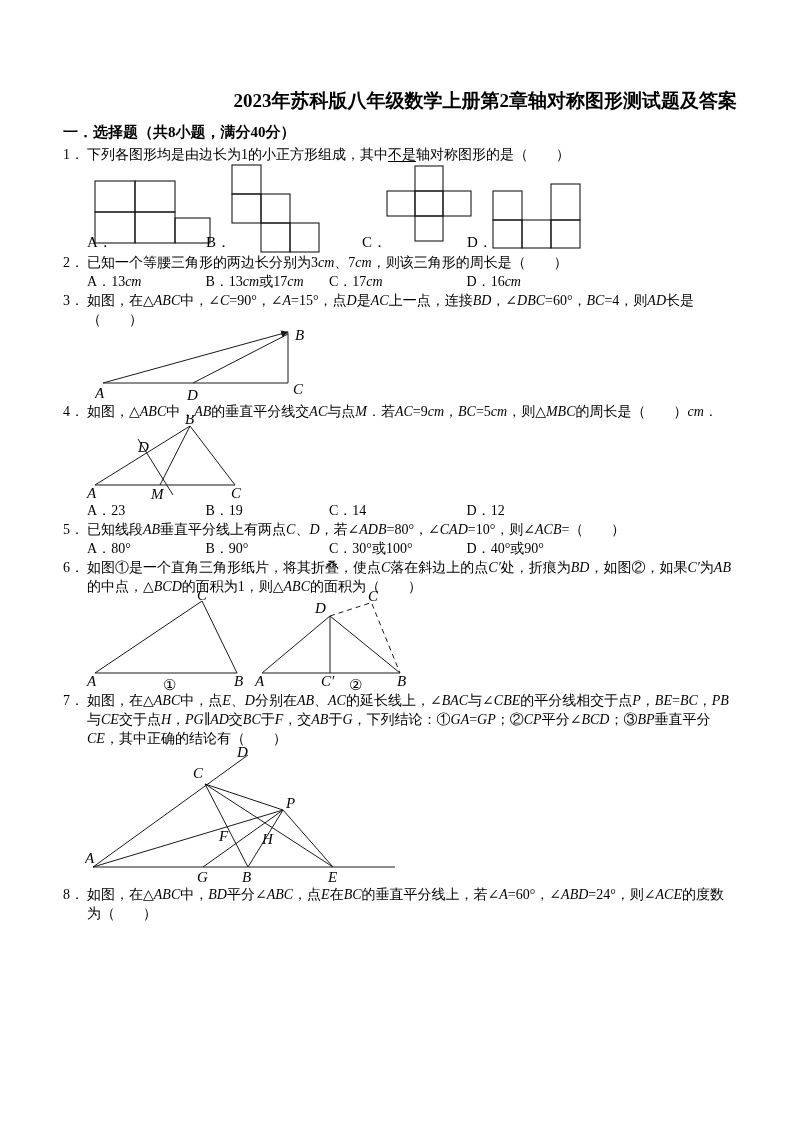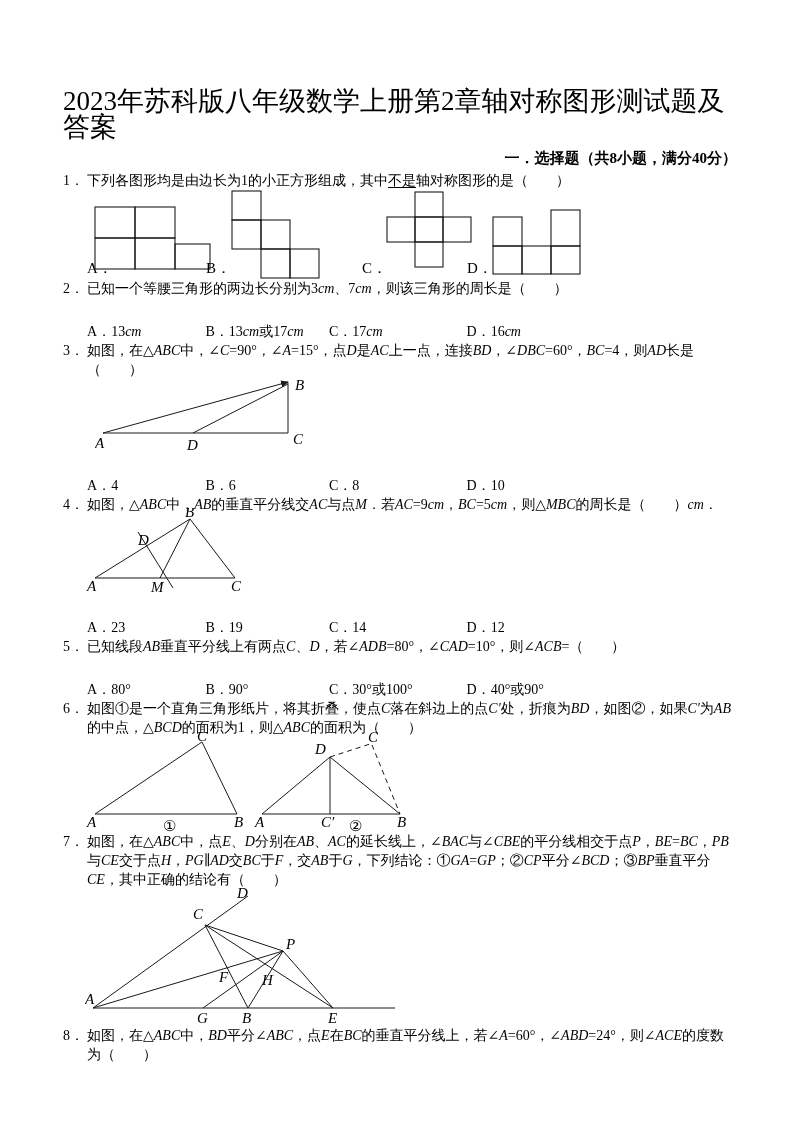--- a/index.html
+++ b/index.html
@@ -9,29 +9,29 @@
     box-sizing:border-box;
     padding:88px 56px 0 63px;
     background:#ffffff;
     color:#000;
     font-family:"Liberation Serif","DejaVu Serif",serif;
     font-size:14px;
     line-height:19px;
     overflow:hidden;
   }
   .title {
-    font-size:27px; font-weight:normal; text-align:left;
+    font-size:19px; font-weight:bold; text-align:right;
     line-height:26px; margin:0 0 9px 0;
   }
-  .section-heading { font-weight:bold; font-size:15px; line-height:19px; margin:0 0 3px 0;text-align:right; }
+  .section-heading { font-weight:bold; font-size:15px; line-height:19px; margin:0 0 3px 0; }
   .q { position:relative; padding-left:24px; margin:0; }
   .q .num { position:absolute; left:0; top:0; }
   .v { font-style:italic; font-family:"Liberation Serif","DejaVu Serif",serif; }
   .ul { text-decoration:underline; text-underline-offset:2px; }
-  .opts { padding-left:24px; white-space:nowrap;margin-top:24px; }
+  .opts { padding-left:24px; white-space:nowrap; }
   .opt { display:inline-block; vertical-align:top; }
   .opt-1 { width:115px; } .opt-2 { width:120px; } .opt-3 { width:134px; } .opt-4 { width:auto; }
   .figwrap { position:relative; }
   .fig1 { margin:-6px 0 0 22px; }
   .fig3 { margin:-3px 0 0 32px; }
   .fig4 { margin:-6px 0 0 22px; }
   .fig6 { margin:-5px 0 0 22px; }
   .fig7 { margin:-3px 0 0 22px; }
   svg { display:block; }
   svg .stroke { stroke:#1a1a1a; stroke-width:1.1; fill:none; }
@@ -121,26 +121,20 @@
         <line class="stroke-thin" x1="193" y1="57" x2="193" y2="7"></line>
         <line class="stroke-thin" x1="8" y1="57" x2="193" y2="6" marker-end="url(#arrow)"></line>
         <line class="stroke-thin" x1="98" y1="57" x2="193" y2="8"></line>
       </g>
       <text class="vl" x="0" y="72">A</text>
       <text class="vl" x="92" y="74">D</text>
       <text class="vl" x="198" y="68">C</text>
       <text class="vl" x="200" y="14">B</text>
     </svg>
   </div>
-  <div class="opts">
-    <span class="opt opt-1"><span>A．</span><span>4</span></span>
-    <span class="opt opt-2"><span>B．</span><span>6</span></span>
-    <span class="opt opt-3"><span>C．</span><span>8</span></span>
-    <span class="opt opt-4"><span>D．</span><span>10</span></span>
-  </div>
 
   <div class="q">
     <span class="num">4．</span>
     <div>如图，△<span class="v">ABC</span>中，<span class="v">AB</span>的垂直平分线交<span class="v">AC</span>与点<span class="v">M</span>．若<span class="v">AC</span>=9<span class="v">cm</span>，<span class="v">BC</span>=5<span class="v">cm</span>，则△<span class="v">MBC</span>的周长是（　　）<span class="v">cm</span>．</div>
   </div>
   <div class="figwrap fig4">
     <svg width="180" height="86" viewBox="0 0 180 86">
       <g>
         <line class="gray" x1="10" y1="70" x2="150" y2="70"></line>
         <line class="stroke-thin" x1="10" y1="70" x2="105" y2="11"></line>

